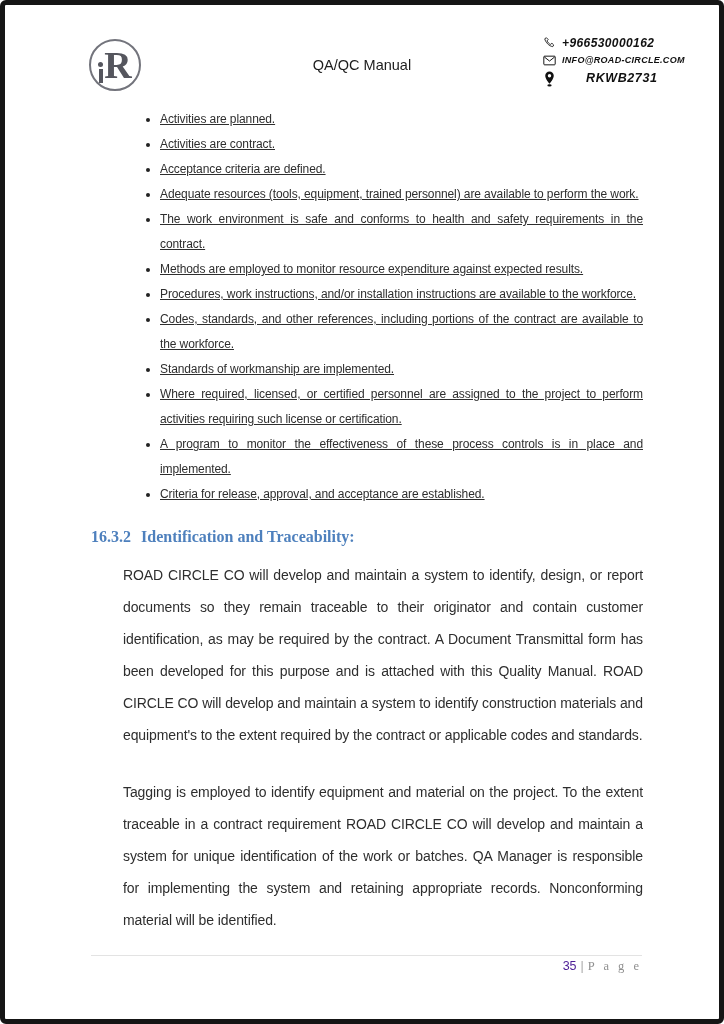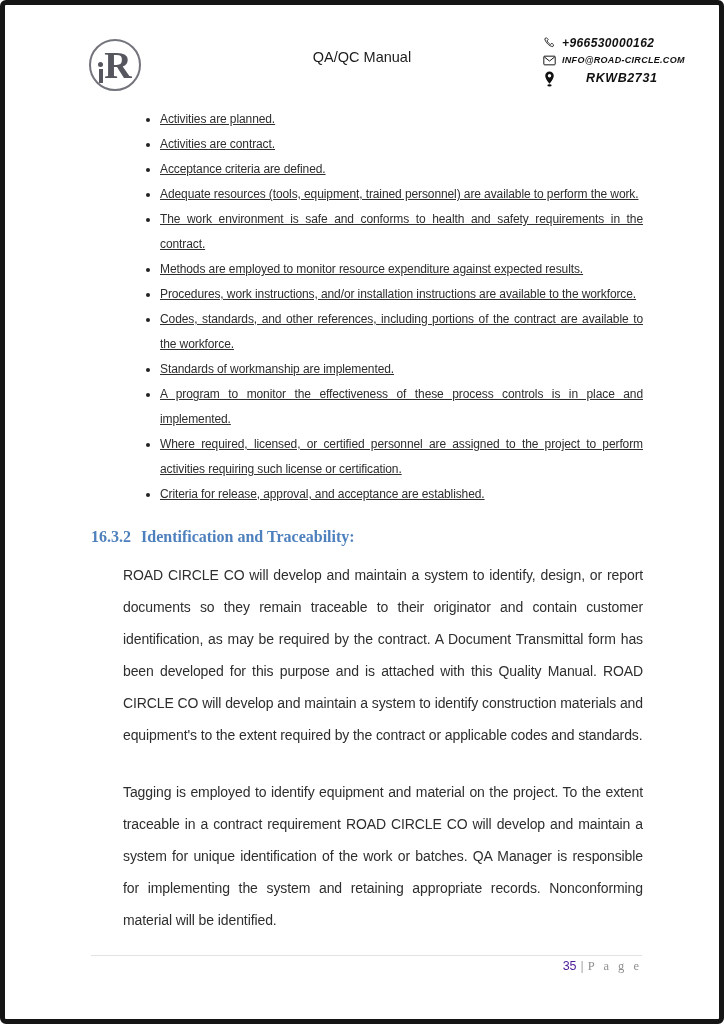--- a/index.html
+++ b/index.html
@@ -24,21 +24,21 @@
   .logo-i .dot{width:5px;height:5px;border-radius:50%;background:var(--logo);}
   .logo-i .stem{width:4px;height:14px;background:var(--logo);margin-top:2px;}
   .logo-r{
     font-family:"Liberation Serif","DejaVu Serif",serif;font-weight:bold;
     font-size:38px;line-height:1;color:var(--logo);
   }
   .logo-text{margin-left:5px;display:flex;flex-direction:column;}
   .logo-arabic{font-family:"DejaVu Sans",sans-serif;font-size:13px;color:#40414a;line-height:1.3;}
   .logo-english{font-family:"Liberation Serif","DejaVu Serif",serif;font-size:17px;color:#3f4049;line-height:1.2;}
 
-  .doc-title{position:absolute;top:44px;left:0;width:100%;text-align:center;
+  .doc-title{position:absolute;top:52px;left:0;width:100%;text-align:center;
     font-size:14.5px;color:#1c1c1c;}
 
   .contact{position:absolute;top:31px;left:537px;}
   .contact-row{display:flex;align-items:flex-start;margin-bottom:5px;font-style:italic;}
   .cicon{width:15px;display:inline-flex;justify-content:center;margin-right:5px;flex:0 0 auto;}
   .contact-phone{font-size:12px;font-weight:bold;color:var(--contact);letter-spacing:.4px;}
   .contact-email{font-size:9px;font-weight:bold;color:var(--contact);letter-spacing:.3px;}
   .contact-loc{font-size:12.5px;font-weight:bold;color:var(--contact);letter-spacing:.6px;padding-left:24px;}
 
   
@@ -135,23 +135,23 @@
         <li>The work environment is safe and conforms to health and safety requirements in the contract.</li>
 
         <li>Methods are employed to monitor resource expenditure against expected results.</li>
 
         <li>Procedures, work instructions, and/or installation instructions are available to the workforce.</li>
 
         <li>Codes, standards, and other references, including portions of the contract are available to the workforce.</li>
 
         <li>Standards of workmanship are implemented.</li>
 
+        <li>Where required, licensed, or certified personnel are assigned to the project to perform activities requiring such license or certification.</li>
+
         <li>A program to monitor the effectiveness of these process controls is in place and implemented.</li>
-
-        <li>Where required, licensed, or certified personnel are assigned to the project to perform activities requiring such license or certification.</li>
 
         <li>Criteria for release, approval, and acceptance are established.</li>
       </ul>
 
     <h2 class="section-heading">
       <span class="sec-num">16.3.2</span><span class="sec-title">Identification and Traceability:</span>
     </h2>
 
     <div class="paras">
 

